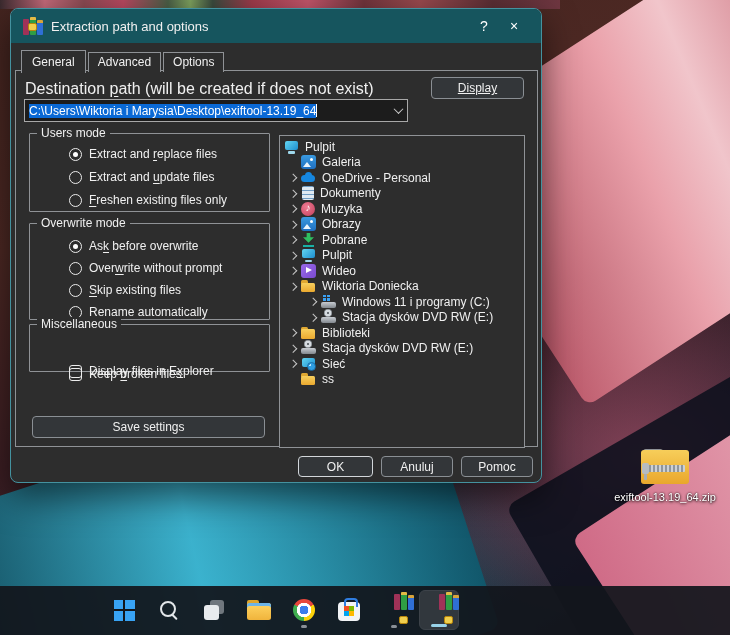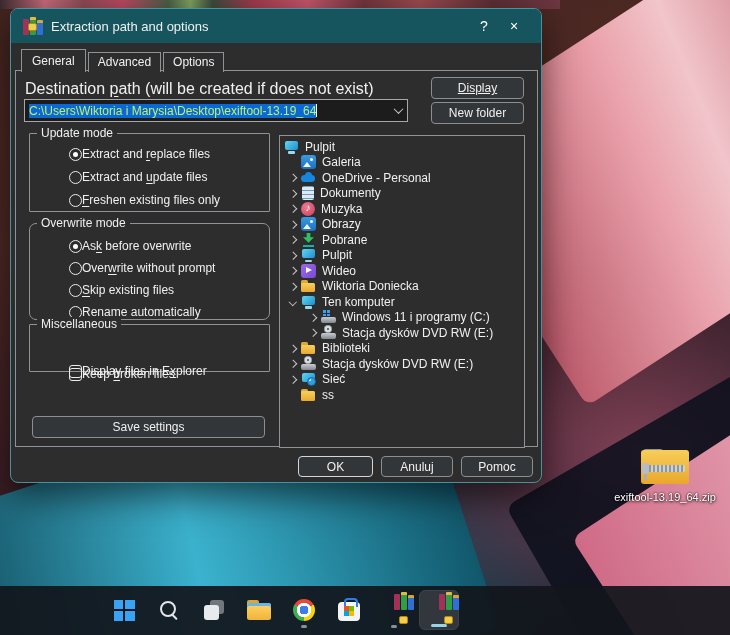--- a/index.html
+++ b/index.html
@@ -54,55 +54,55 @@
   
   .rar { position:relative; width:20px; height:18px; flex:none; }
   .rar i { position:absolute; bottom:0; border-radius:1px; }
   .rar .b1 { left:0;   width:6px; height:16px; background:#a03258; border-top:3px solid #d9a google;(ignored) border-top:3px solid #d9a43a; }
   .rar .b2 { left:7px; width:6px; height:18px; background:#2f9e44; border-top:3px solid #e2bb45; }
   .rar .b3 { left:14px;width:6px; height:15px; background:#2f6fd6; border-top:3px solid #d9a43a; }
   .rar .clasp { position:absolute; left:5px; top:6px; width:9px; height:8px;
     background:#f0cf4e; border:1.5px solid #b8860b; border-radius:2px; }
 
   
-  .tabs { position:absolute; left:10px; top:40px; display:flex; align-items:flex-start; z-index:3; }
+  .tabs { position:absolute; left:10px; top:40px; display:flex; align-items:center; z-index:3; }
   .tab { border:1px solid #8f9296; border-bottom:none; background:#2d2d2d;
     font-size:12px; padding:2px 9px 3px; margin-top:3px; }
   .tab + .tab { margin-left:2px; }
   .tab.active { padding:4px 10px 4px; margin-top:0; margin-bottom:-1px; z-index:4; }
 
   .tabpage { position:absolute; left:4px; top:61px; width:523px; height:377px;
     border:1px solid #8f9296; background:#2d2d2d; }
 
   .lbl12 { font-size:16px; }
   .dest-label { position:absolute; left:9px; top:9px; }
 
   
   .combo { position:absolute; left:8px; top:28px; width:384px; height:23px;
     background:#1c1c1c; border:1px solid #a8a8a8; display:flex; align-items:center; }
   .combo .txt { font-size:12px; margin-left:4px; white-space:nowrap; overflow:hidden; }
-  .combo .txt .sel { background:var(--selection,#0a69d5); color:#bef264; padding:1px 0; }
+  .combo .txt .sel { background:var(--selection,#0a69d5); color:#ffffff; padding:1px 0; }
   .combo .caret-zone { margin-left:auto; width:18px; height:100%; display:flex; align-items:center; justify-content:center; }
   .chev { width:7px; height:7px; border-right:1.4px solid #c9c9c9; border-bottom:1.4px solid #c9c9c9; transform:rotate(45deg) translate(-1px,-1px); }
   .cursor { display:inline-block; width:1px; height:13px; background:#fff; vertical-align:-2px; }
 
   
   .btn { position:absolute; background:var(--button-bg,#333639); border:1px solid var(--button-border,#8a8f94);
     border-radius:4px; color:#f0f0f0; font-size:12px; display:flex; align-items:center; justify-content:center; }
   .btn-display    { left:415px; top:6px;  width:93px; height:22px;text-decoration:underline; }
   .btn-newfolder  { left:415px; top:31px; width:93px; height:22px; }
   .btn-save       { left:16px;  top:345px; width:233px; height:22px; }
 
   
   .group { position:absolute; left:13px; width:241px; border:1px solid #8f9296; border-radius:1px; }
   .g-update    { top:62px;  height:79px; }
-  .g-overwrite { top:152px; height:97px;border-radius:7px; }
+  .g-overwrite { top:152px; height:97px; }
   .g-misc      { top:253px; height:48px; }
   .group .legend { position:absolute; top:-8px; left:7px; background:#2d2d2d; padding:0 4px; font-size:12px; }
-  .opt-row { position:absolute; left:12px; height:16px; display:flex; align-items:center; font-size:12px; white-space:nowrap;padding-left:27px; }
+  .opt-row { position:absolute; left:12px; height:16px; display:flex; align-items:center; gap:7px; font-size:12px; white-space:nowrap;padding-left:27px; }
   .radio { width:13px; height:13px; border:1px solid #ececec; border-radius:50%; position:relative; flex:none; }
   .radio.on::after { content:""; position:absolute; left:3px; top:3px; width:5px; height:5px; border-radius:50%; background:#fff; }
   .checkbox { width:13px; height:13px; border:1px solid #ececec; border-radius:3px; flex:none; }
   u { text-underline-offset:2px; }
 
   
   .tree { position:absolute; left:263px; top:64px; width:246px; height:313px;
     border:1px solid #8f9296; background:#2d2d2d; overflow:hidden; padding-top:3px; }
   .trow { display:flex; align-items:center; height:15.5px; font-size:12px; padding-left:4px; white-space:nowrap; }
   .trow.lv2 { padding-left:24px; }
@@ -234,24 +234,23 @@
     <div class="lbl12 dest-label" data-interactable="false">Destination <u>p</u>ath (will be created if does not exist)</div>
 
     <div class="combo" data-interactable="true">
       <span class="txt"><span class="sel" data-interactable="false">C:\Users\Wiktoria i Marysia\Desktop\exiftool-13.19_64</span><span class="cursor" data-interactable="false"></span></span>
       <span class="caret-zone" data-interactable="true">
           <span class="chev" data-interactable="false"></span>
         </span>
     </div>
 
     <div class="btn btn-display" data-interactable="true">Display</div>
-    <div class="btn btn-newfolder" data-interactable="true">New folder</div>
 
     <div class="group g-update" data-interactable="false">
-      <span class="legend" data-interactable="false">Update mode</span>
+      <span class="legend" data-interactable="false">Users mode</span>
       <div></div>
     <div class="opt-row" data-interactable="true" style="top: 12px;">
           <span class="radio on" data-interactable="true"></span>
           <span data-interactable="false">Extract and <u>r</u>eplace files</span>
         </div>
         <div class="opt-row" data-interactable="true" style="top: 35px;">
           <span class="radio" data-interactable="true"></span>
           <span data-interactable="false">Extract and <u>u</u>pdate files</span>
         </div>
         <div class="opt-row" data-interactable="true" style="top: 58px;">
@@ -355,27 +354,20 @@
           <span class="ti ti-video" data-interactable="false"></span>
           <span data-interactable="false">Wideo</span>
         </div>
         <div class="trow lv1" data-interactable="true">
           <span class="exp closed" data-interactable="true">
             <span class="c"></span>
           </span>
           <span class="ti ti-folder" data-interactable="false"></span>
           <span data-interactable="false">Wiktoria Doniecka</span>
         </div>
-        <div class="trow lv1" data-interactable="true">
-          <span class="exp open" data-interactable="true">
-            <span class="c"></span>
-          </span>
-          <span class="ti ti-computer" data-interactable="false"></span>
-          <span data-interactable="false">Ten komputer</span>
-        </div>
         <div class="trow lv2" data-interactable="true">
           <span class="exp closed" data-interactable="true">
             <span class="c"></span>
           </span>
           <span class="ti ti-drive-windows" data-interactable="false"></span>
           <span data-interactable="false">Windows 11 i programy (C:)</span>
         </div>
         <div class="trow lv2" data-interactable="true">
           <span class="exp closed" data-interactable="true">
             <span class="c"></span>

